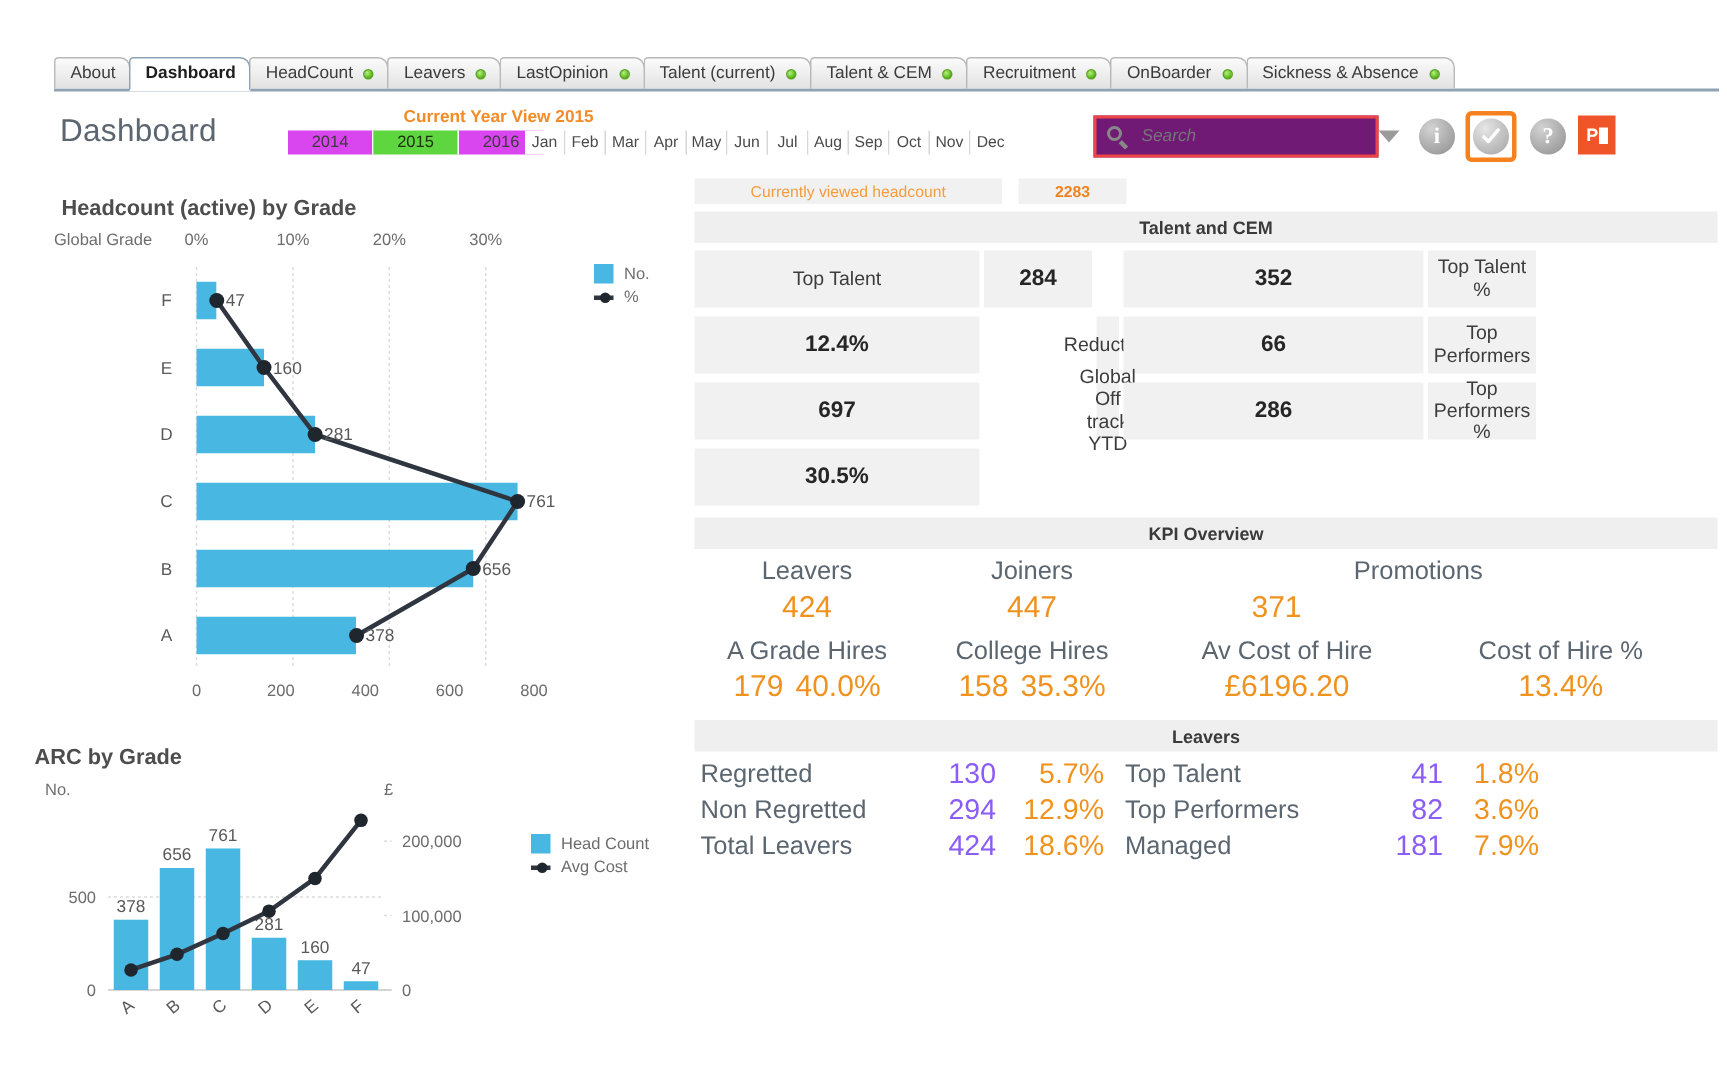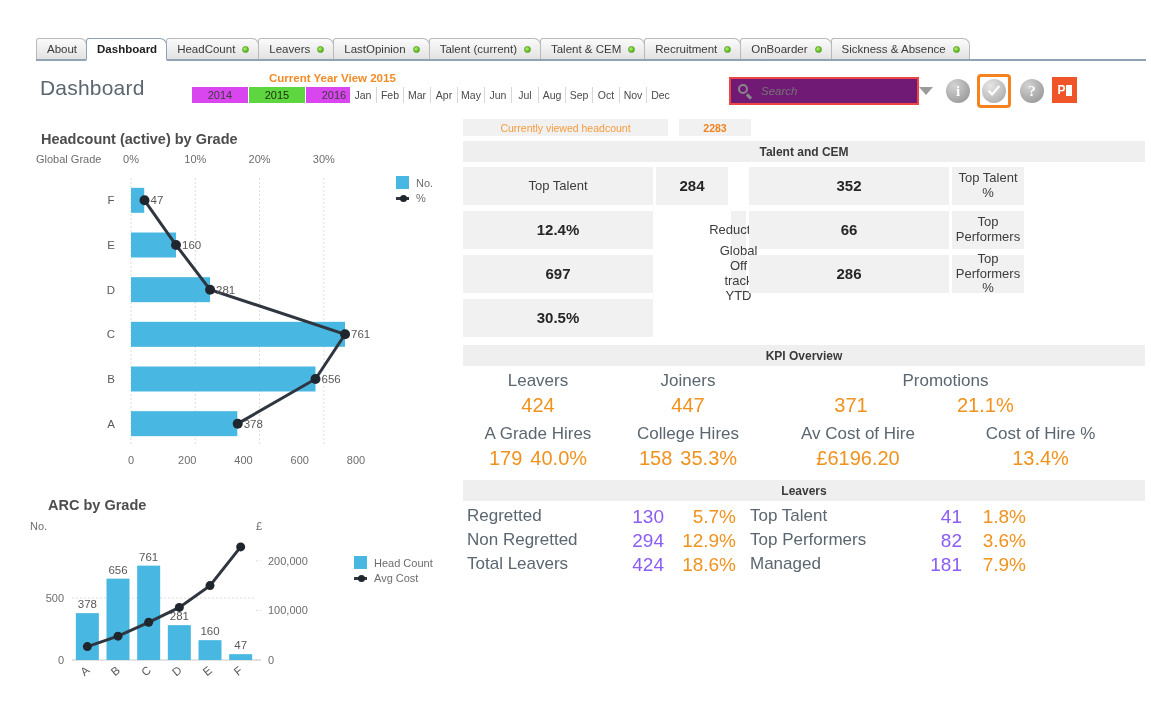--- a/index.html
+++ b/index.html
@@ -181,21 +181,21 @@
   .legend-row { display: flex; align-items: center; font-size: 11px; color: #6d6d6d; }
   .legend-swatch { width: 13px; height: 13px; background: #48b8e2; margin-right: 7px; }
   .legend-line { width: 13px; height: 13px; margin-right: 7px; position: relative; }
   .legend-line .ln { position: absolute; top: 6px; left: 0; width: 13px; height: 2.5px; background: #2f3640; }
   .legend-line .dt { position: absolute; top: 3.5px; left: 3.5px; width: 7px; height: 7px; border-radius: 50%; background: #1f262e; }
   #chart1-legend { left: 396px; top: 176px; }
   #chart2-legend { left: 354px; top: 556px; }
 
   
   #chart2-title {
-    position: absolute; left: 48px; top: 497px;
+    position: absolute; left: 23px; top: 497px;
     font-size: 14.5px; font-weight: bold; color: #4d4d4d;
   }
   #chart2 { position: absolute; left: 24px; top: 518px; width: 330px; height: 185px; }
 
   
   #right { position: absolute; left: 463px; top: 119px; width: 682px; }
   .hdr-bar {
     background: #efefef; height: 21px;
     display: flex; align-items: center; justify-content: center;
     font-size: 12px; font-weight: bold; color: #3a3a3a;
@@ -492,21 +492,20 @@
     <div class="hdr-bar" id="kpi-hdr">KPI Overview</div>
     <div class="kpi-grid">
       <div class="kpi-lbl">Leavers</div>
       <div class="kpi-lbl">Joiners</div>
       <div class="kpi-lbl" style="grid-column: span 2;">Promotions</div>
     </div>
     <div class="kpi-grid">
       <div class="kpi-num">424</div>
       <div class="kpi-num">447</div>
       <div class="kpi-num" style="text-align:center;padding-right:14px;">371</div>
-      <div class="kpi-num" style="text-align:left;padding-left:4px;">21.1%</div>
     </div>
     <div class="kpi-grid">
       <div class="kpi-lbl">A Grade Hires</div>
       <div class="kpi-lbl">College Hires</div>
       <div class="kpi-lbl">Av Cost of Hire</div>
       <div class="kpi-lbl">Cost of Hire %</div>
     </div>
     <div class="kpi-grid">
       <div class="kpi-num kpi-pair">
         <span>179</span>

